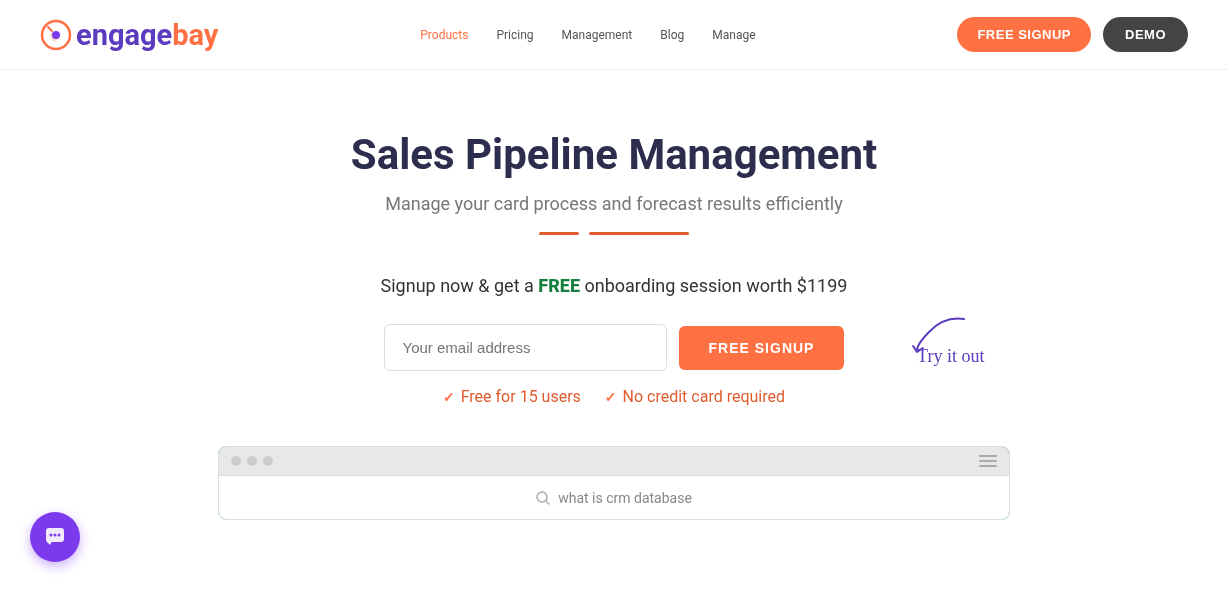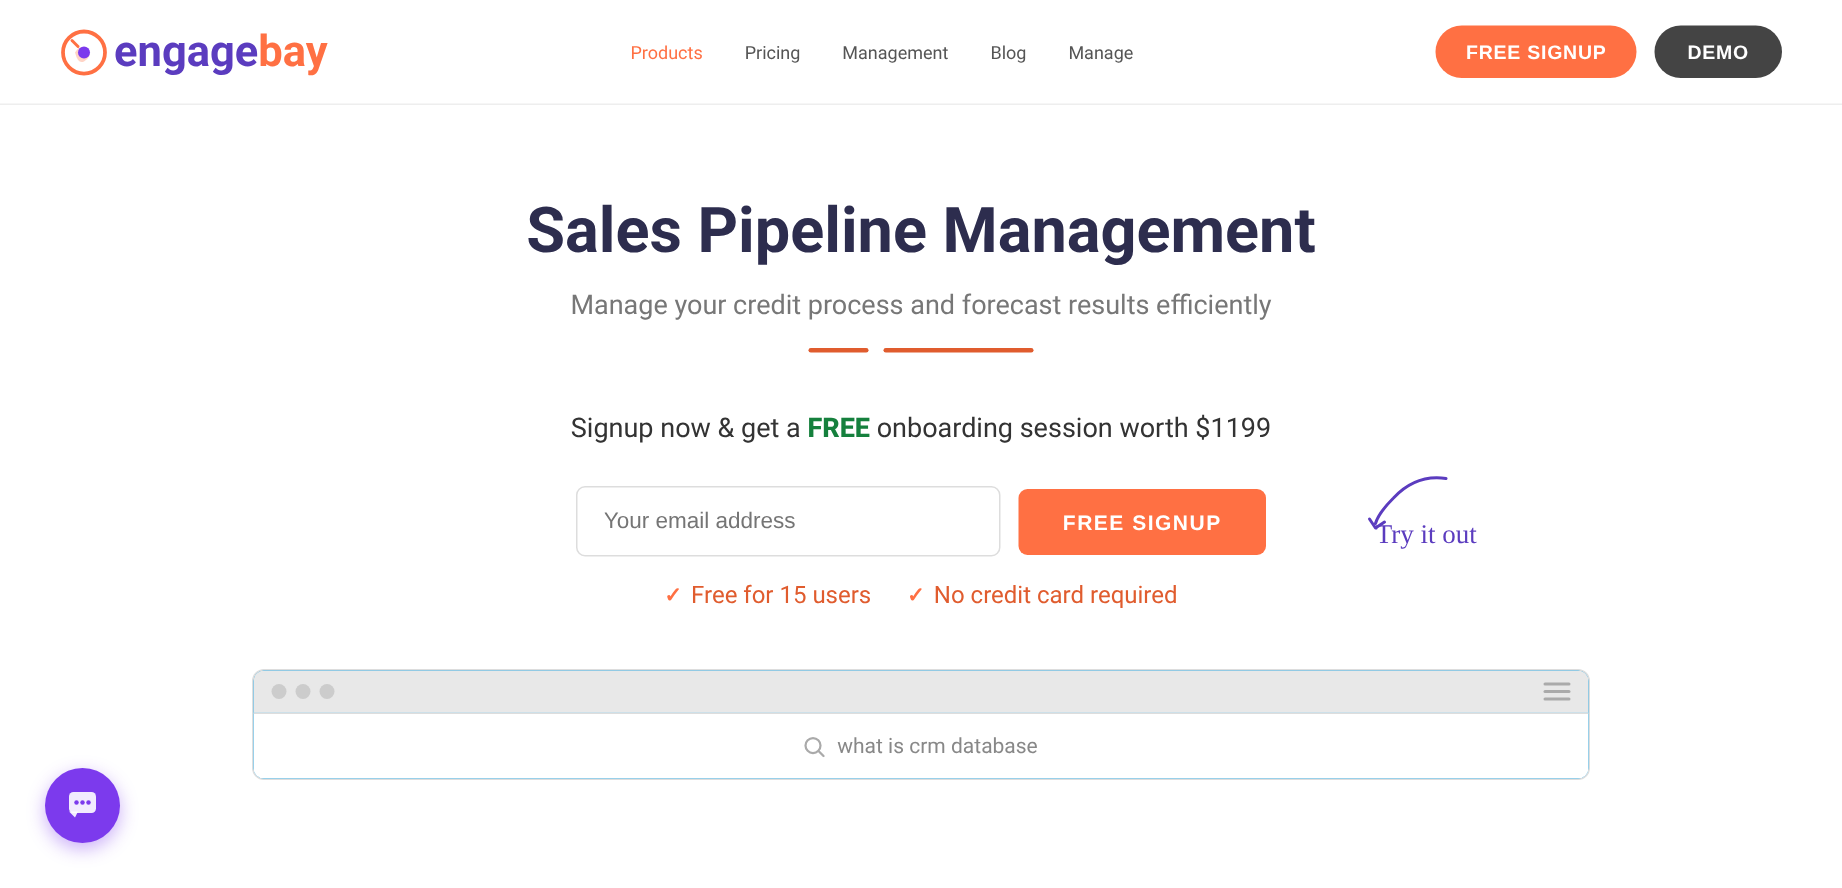--- a/index.html
+++ b/index.html
@@ -187,25 +187,25 @@
     }
     .check-icon {
       color: #ff7043;
       font-size: 14px;
       font-weight: 700;
     }
     .badge-text { color: #e05c2e; font-size: 16px; }
 
     
     .browser-mockup {
-      width: 892px;
+      width: 792px;
       border: 1.5px solid #ddd;
       border-radius: 8px;
       overflow: hidden;
-      background: #0ea5e9;
+      background: #22c55e;
       text-align: center;
     }
     .browser-bar {
       background: #e8e8e8;
       padding: 8px 12px;
       display: flex;
       align-items: center;
       justify-content: space-between;
     }
     .browser-dots {
@@ -285,21 +285,21 @@
   </nav>
 
   <div class="nav-actions">
     <button class="btn-free-signup">FREE SIGNUP</button>
     <button class="btn-demo">DEMO</button>
   </div>
 </header>
 
 <main class="hero">
   <h1 class="hero-title">Sales Pipeline Management</h1>
-  <p class="hero-subtitle">Manage your credit process and forecast results efficiently</p>
+  <p class="hero-subtitle">Manage your card process and forecast results efficiently</p>
 
   <div class="hero-divider">
     <div class="divider-short"></div>
     <div class="divider-long"></div>
   </div>
 
   <p class="signup-promo">
     <span>Signup now &amp; get a </span><strong>FREE</strong><span> onboarding session worth $1199</span>
   </p>
 

